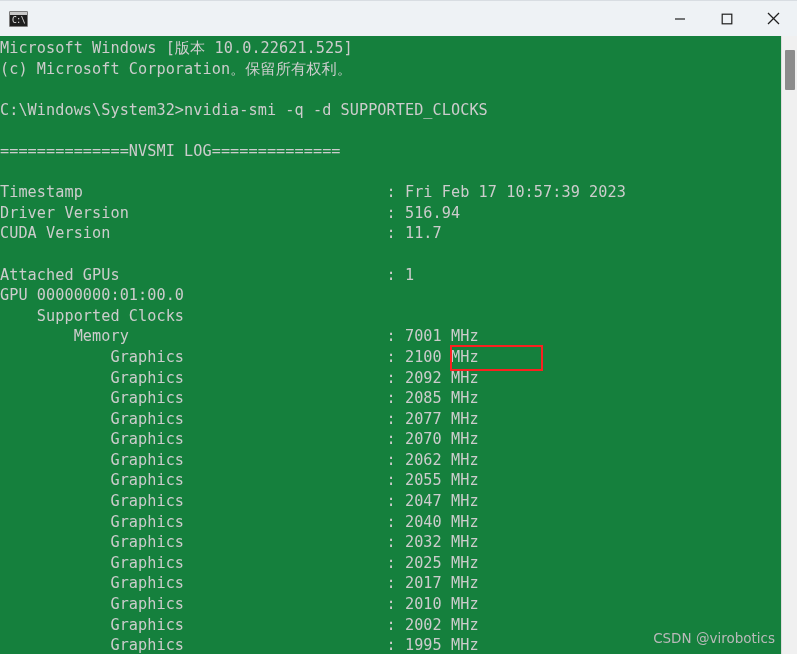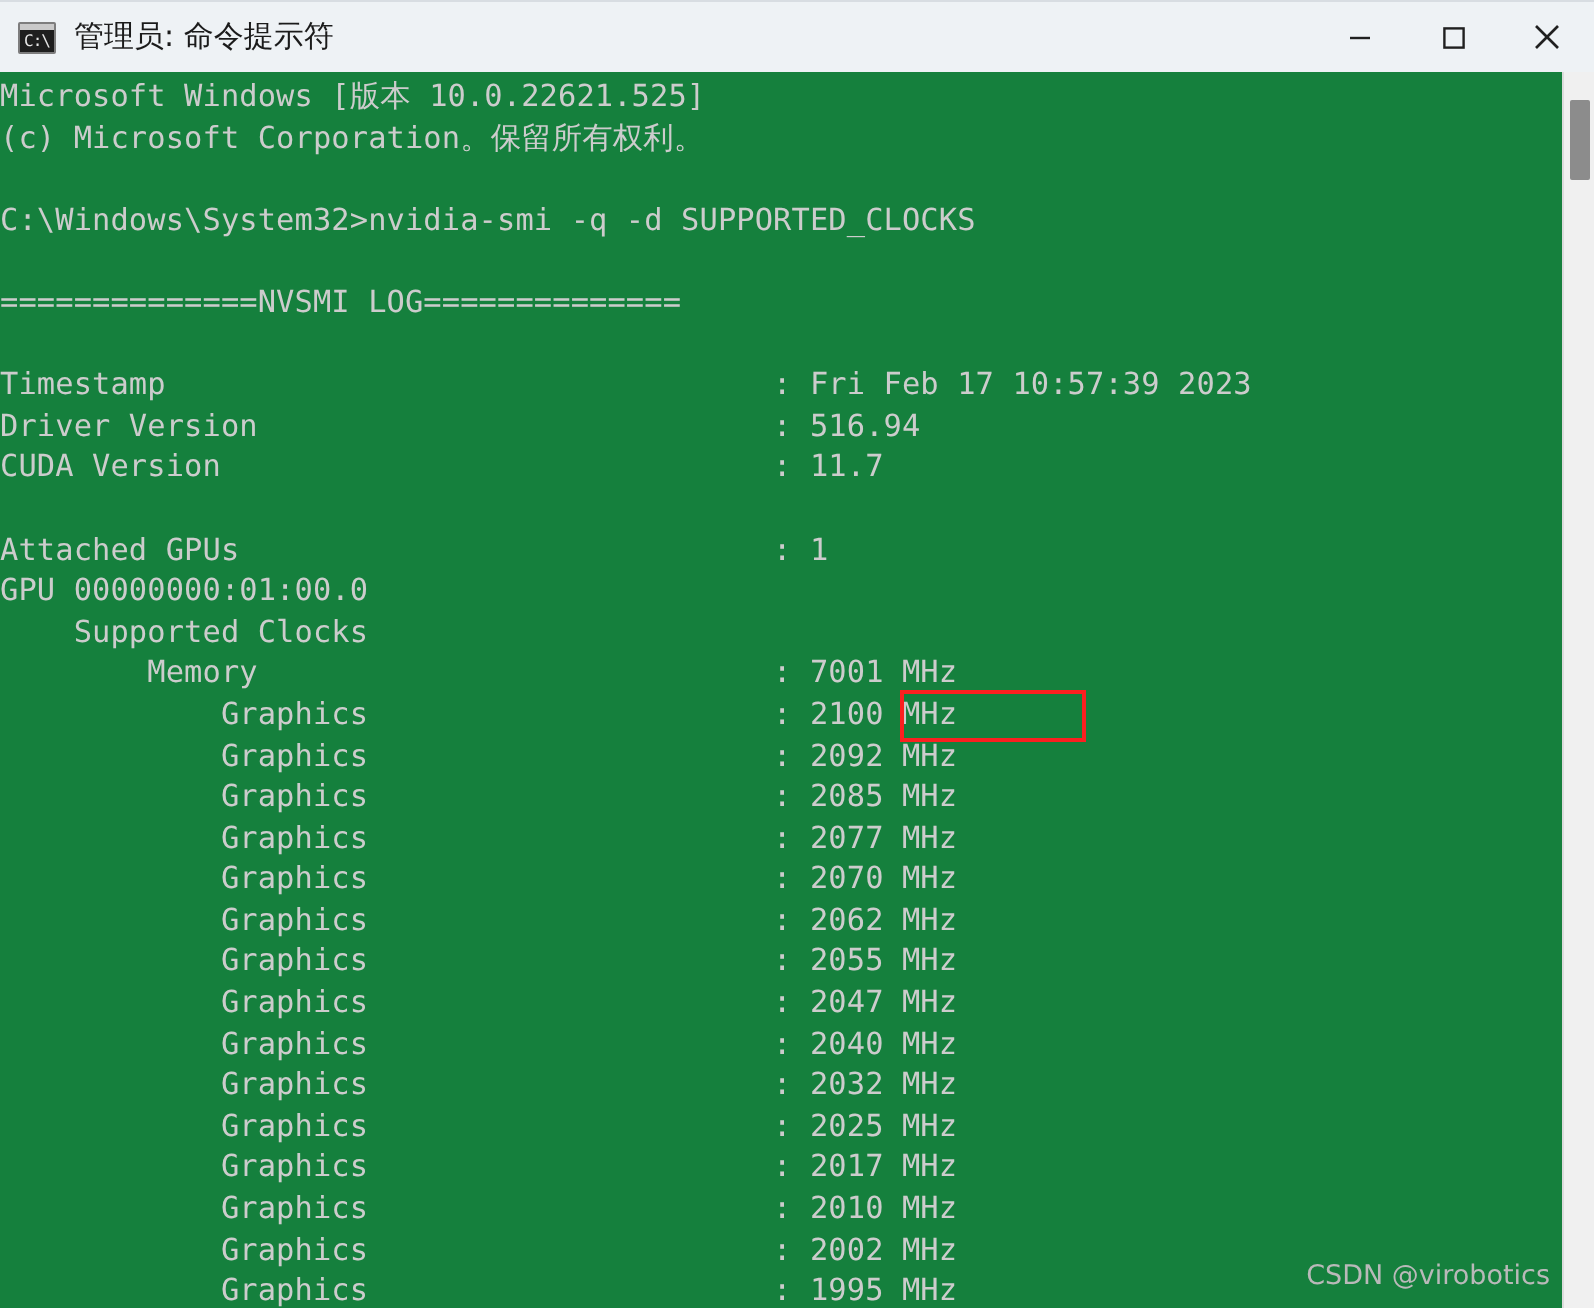--- a/index.html
+++ b/index.html
@@ -169,21 +169,20 @@
 </head>
 <body>
 
 <div id="window">
 
   <div id="titlebar">
     <div id="title-left">
       <div id="cmd-icon">
         <span class="glyph">C:\</span>
       </div>
-      <div id="title-text">管理员: 命令提示符</div>
     </div>
 
     <div id="caption-buttons">
       <button class="caption-btn" id="btn-minimize">
         <svg width="12" height="12" viewBox="0 0 12 12">
           <line x1="1" y1="6" x2="11" y2="6" stroke="#202020" stroke-width="1.2"></line>
         </svg>
       </button>
       <button class="caption-btn" id="btn-maximize">
         <svg width="12" height="12" viewBox="0 0 12 12">

